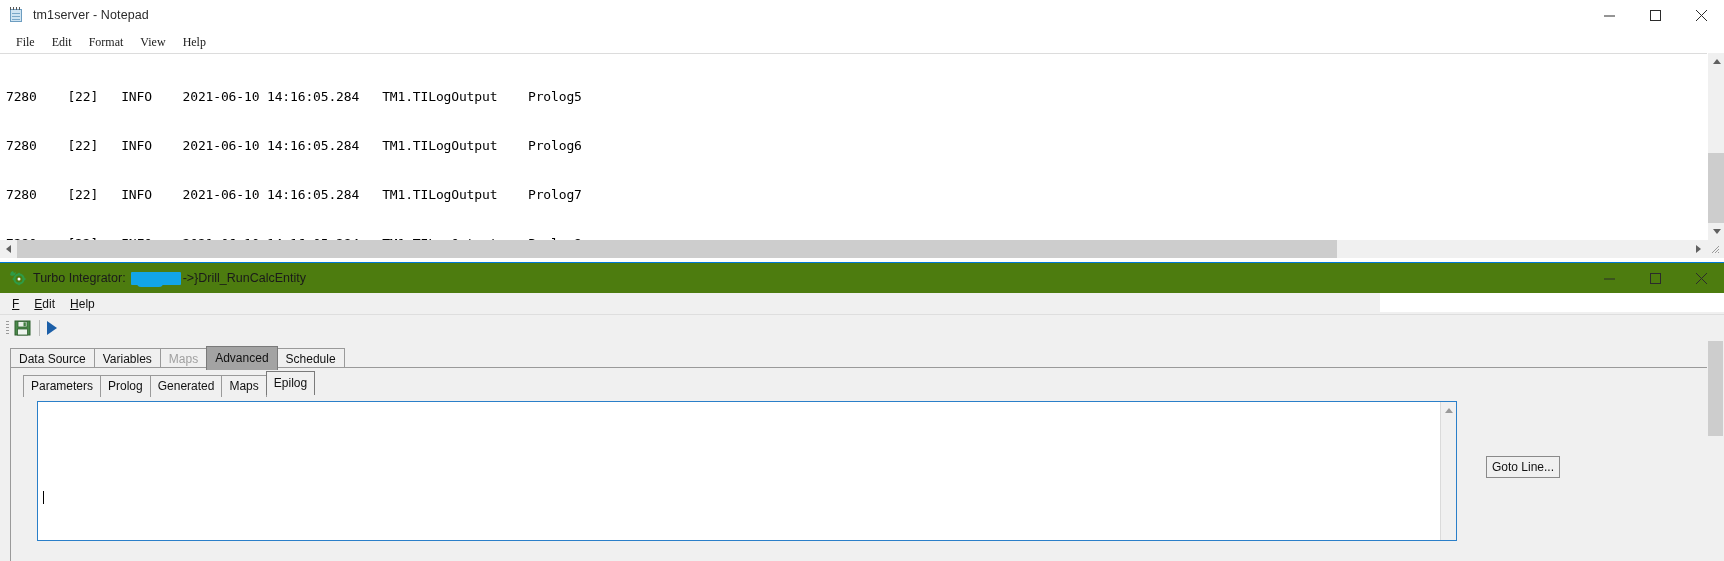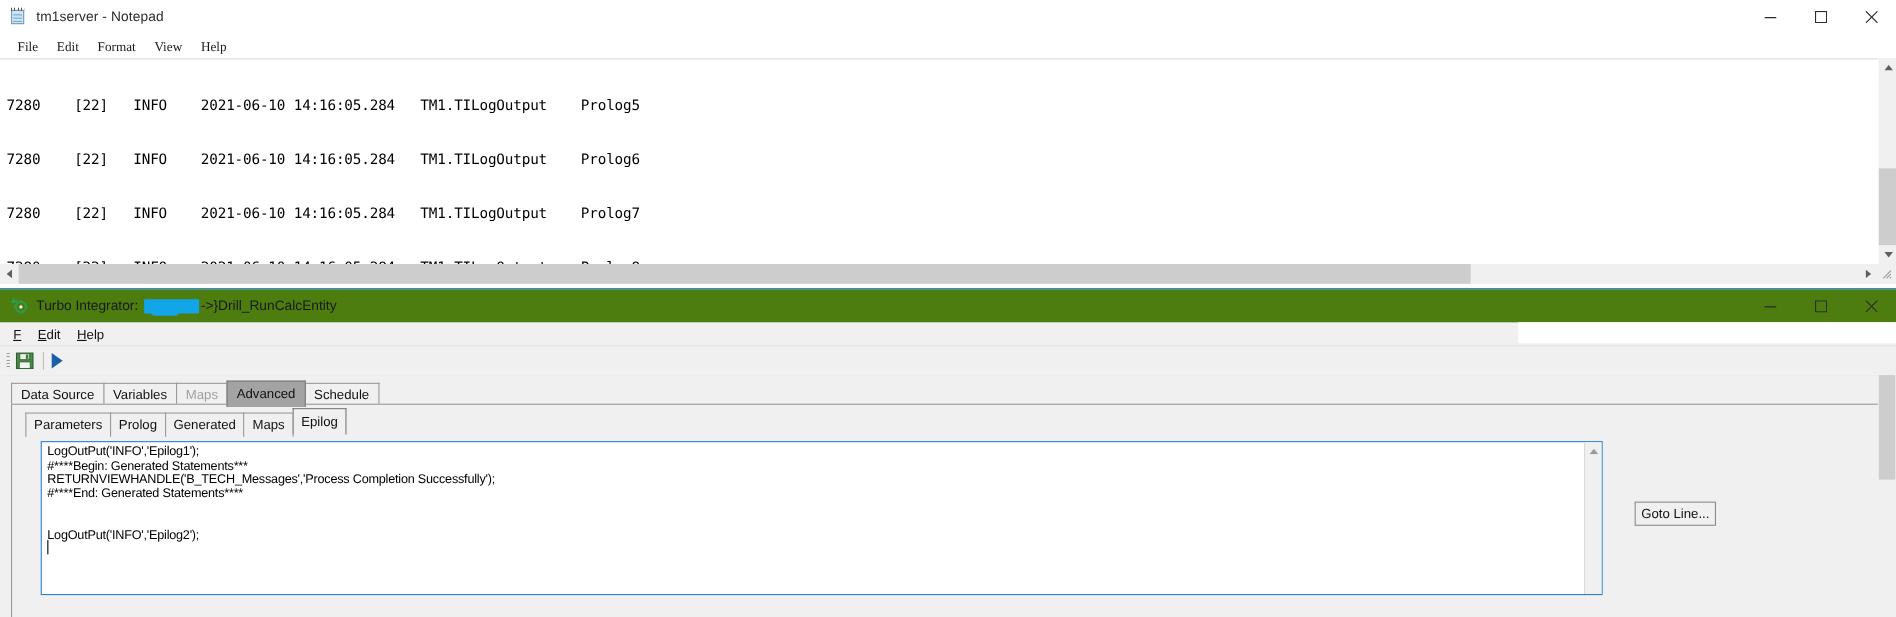--- a/index.html
+++ b/index.html
@@ -599,27 +599,20 @@
       <div class="subtabstrip">
         <span class="subtab">Parameters</span>
         <span class="subtab">Prolog</span>
         <span class="subtab">Generated</span>
         <span class="subtab">Maps</span>
         <span class="subtab selected">Epilog</span>
       </div>
 
       <div class="editor-panel">
         <div class="editor">
-          <div class="editor-text">LogOutPut('INFO','Epilog1');
-#****Begin: Generated Statements***
-RETURNVIEWHANDLE('B_TECH_Messages','Process Completion Successfully');
-#****End: Generated Statements****
-
-
-LogOutPut('INFO','Epilog2');</div>
           <div class="caret"></div>
           <div class="ed-vscroll">
             <div class="arrow-up">
               <svg width="8" height="5" viewBox="0 0 8 5">
                   <polygon points="4,0 8,5 0,5" fill="#9a9a9a"></polygon>
                 </svg>
             </div>
           </div>
         </div>
 

